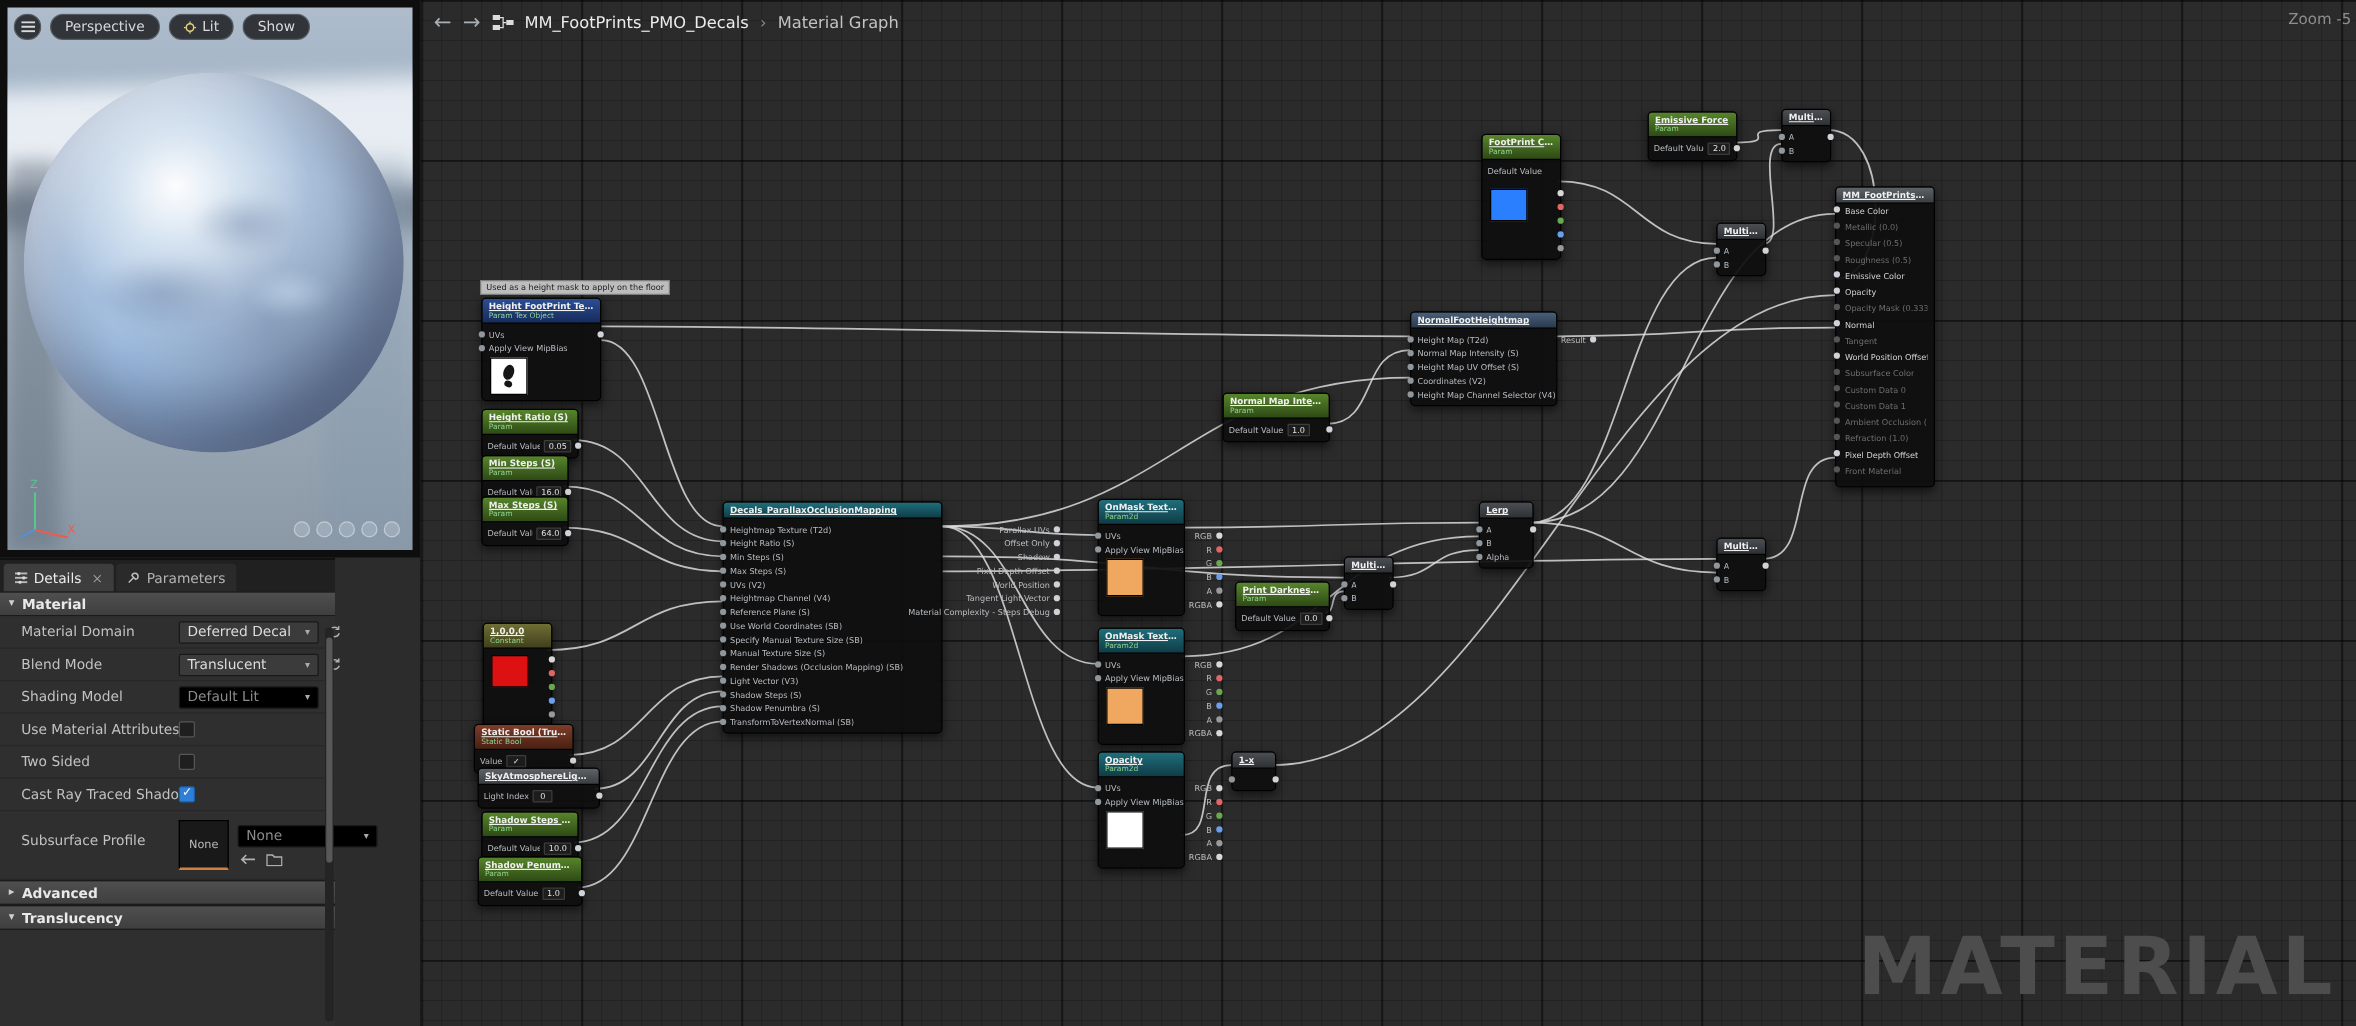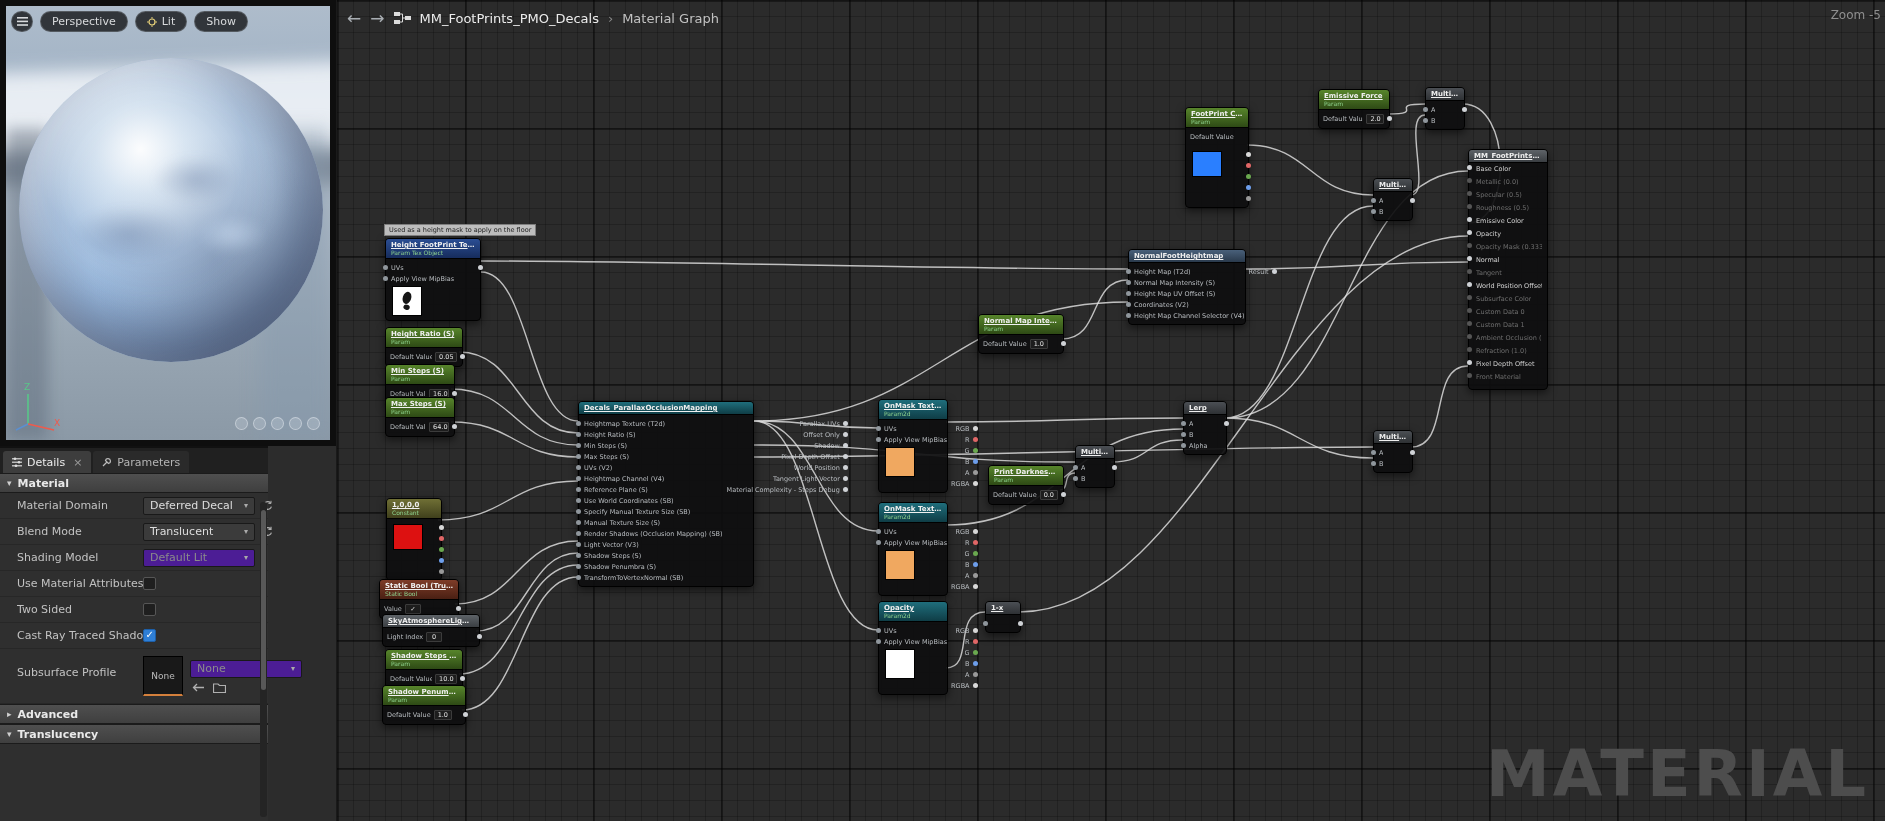--- a/index.html
+++ b/index.html
@@ -49,21 +49,21 @@
   .searchbox input{flex:1;background:transparent;border:0;outline:0;color:#ddd;font-size:11px;font-family:inherit;}
   .searchbox input::placeholder{color:#8a8a8a;}
   .secthdr{height:20px;background:linear-gradient(#4f4f4f,#3f3f3f);border-top:1px solid #1b1b1b;border-bottom:1px solid #1b1b1b;
     display:flex;align-items:center;gap:6px;padding:0 7px;color:#e9e9e9;font-weight:bold;}
   .tri{font-size:9px;color:#cfcfcf;}
   .drow{display:flex;align-items:center;min-height:26px;border-bottom:1px solid #272727;padding-left:17px;background:#2f2f2f;}
   .dlabel{width:126px;flex:none;color:#c2c2c2;white-space:nowrap;overflow:hidden;}
   .dval{flex:1;display:flex;align-items:center;gap:7px;padding-right:8px;}
   .dropdown{min-width:112px;height:18px;background:#3b3b3b;border:1px solid #191919;border-radius:2px;
     display:flex;align-items:center;justify-content:space-between;gap:6px;padding:0 6px;color:#ddd;}
-  .dropdown.dis{color:#8b8b8b;background:#4c1d95;}
+  .dropdown.dis{color:#8b8b8b;background:#000000;}
   .arr{font-size:8px;color:#aaa;}
   .cb{width:13px;height:13px;background:#1f1f1f;border:1px solid #565656;border-radius:2px;position:relative;}
   .cb[data-checked="true"]{background:#2f7fd6;border-color:#1d5fa8;}
   .cb[data-checked="true"]::after{content:"✓";position:absolute;left:1.5px;top:-1.5px;color:#fff;font-size:10px;font-weight:bold;}
   .ssp{align-items:flex-start;padding-top:7px;padding-bottom:7px;}
   .ssp-thumb{width:40px;height:40px;background:#191919;border:1px solid #000;border-bottom:2px solid #d4803c;
     display:flex;align-items:center;justify-content:center;font-size:9px;color:#bbb;}
   .ssp-stack{display:flex;flex-direction:column;gap:4px;}
   .ssp-icons{display:flex;gap:8px;align-items:center;padding-left:2px;}
   .scrolltrack{position:absolute;right:1px;top:54px;bottom:4px;width:7px;background:#242424;border-radius:3px;}

